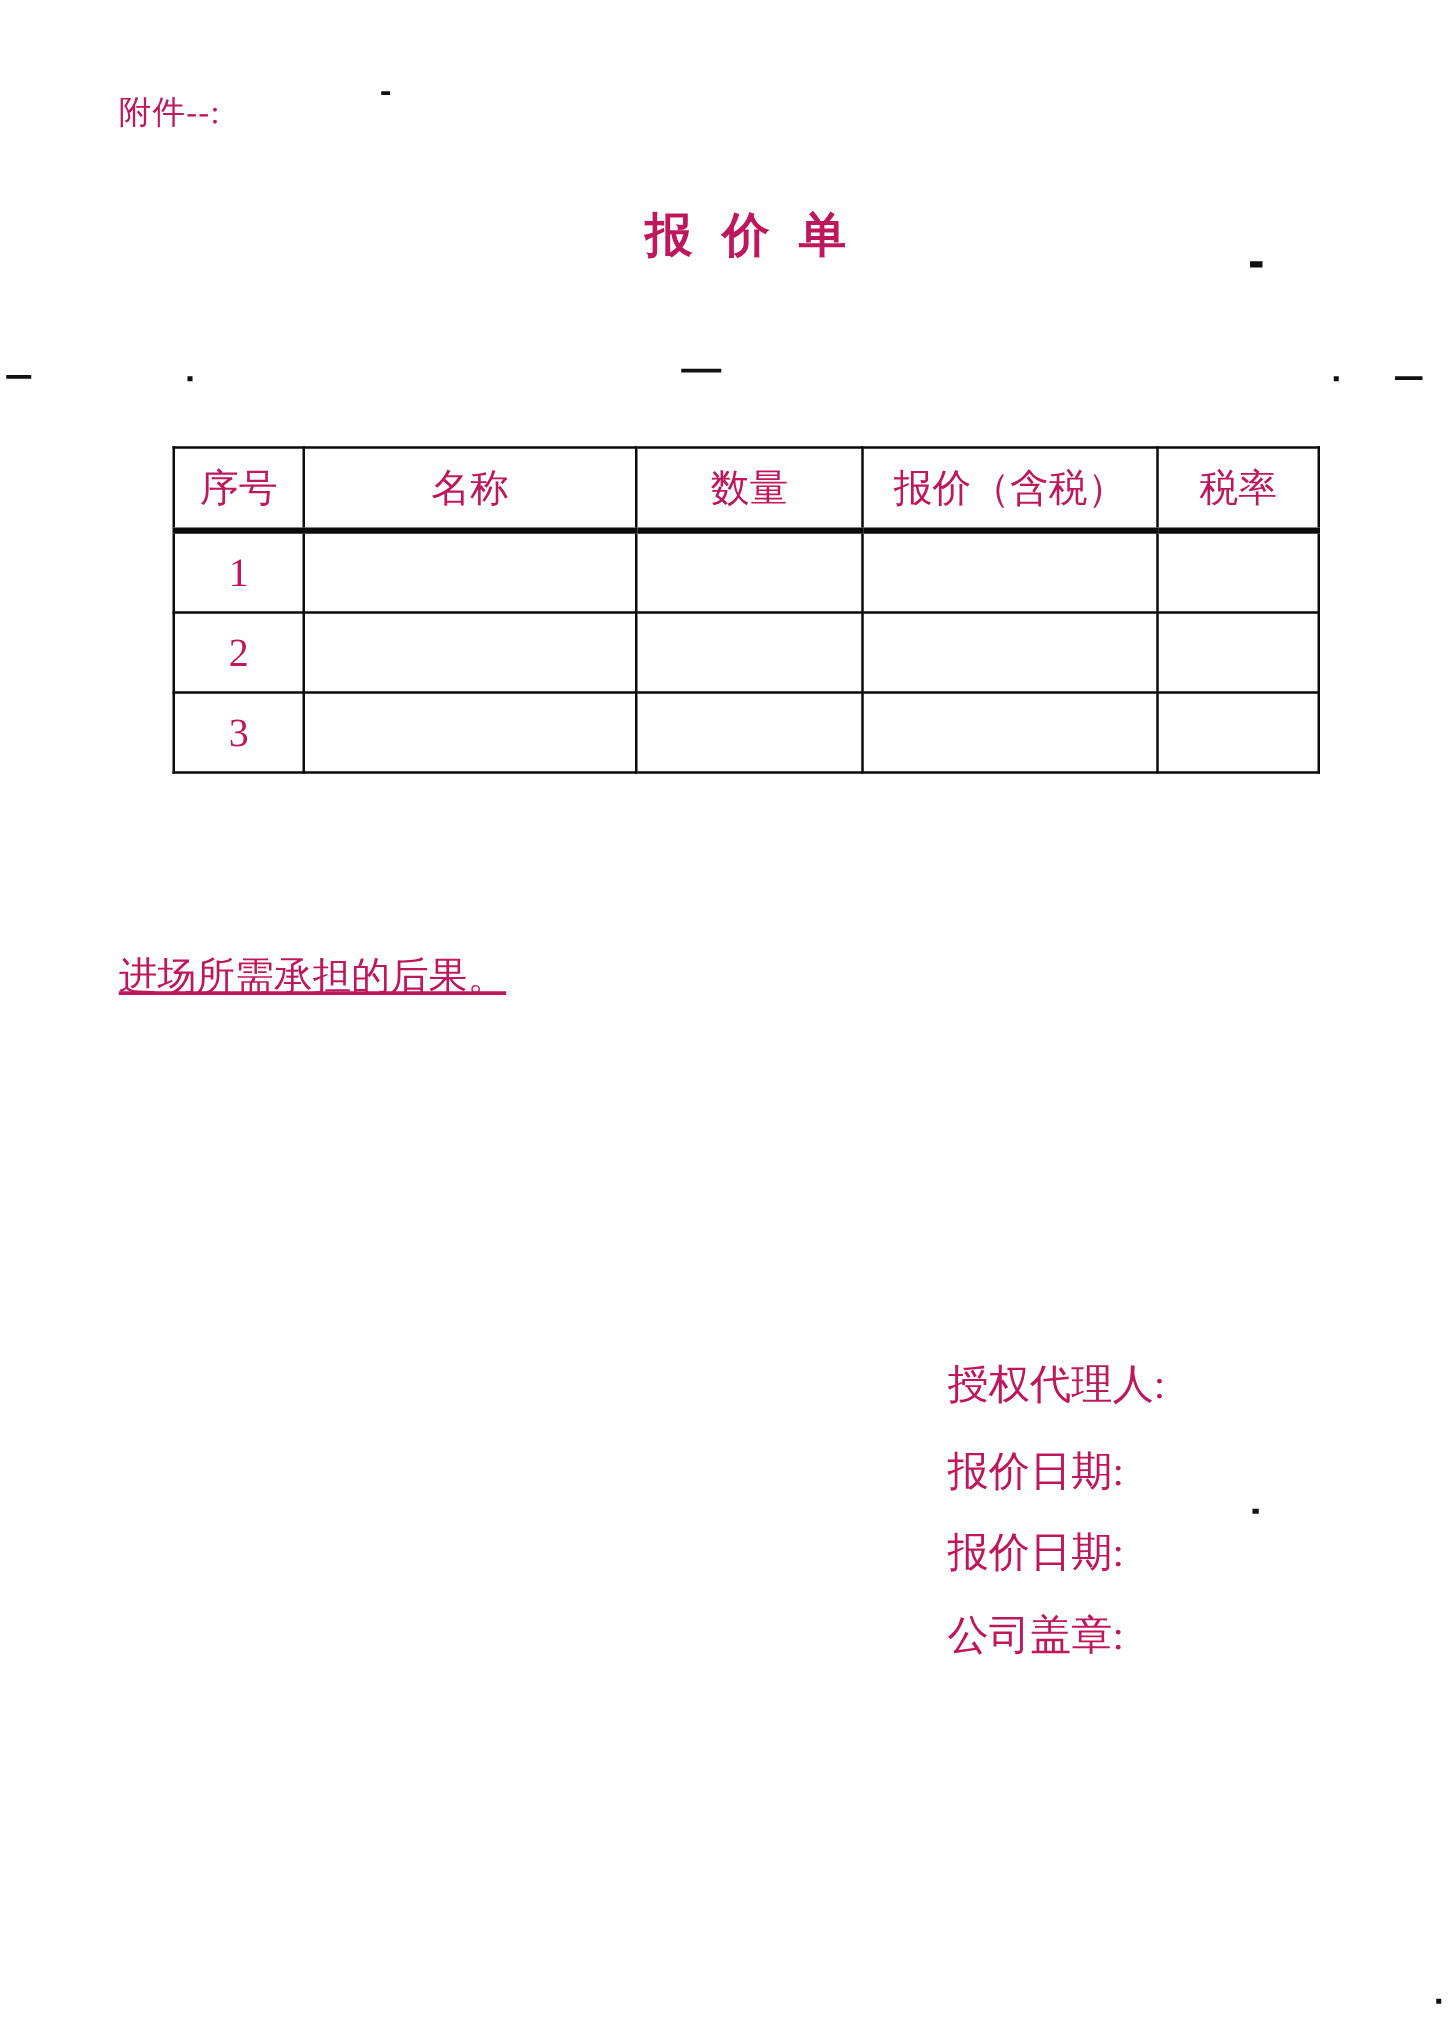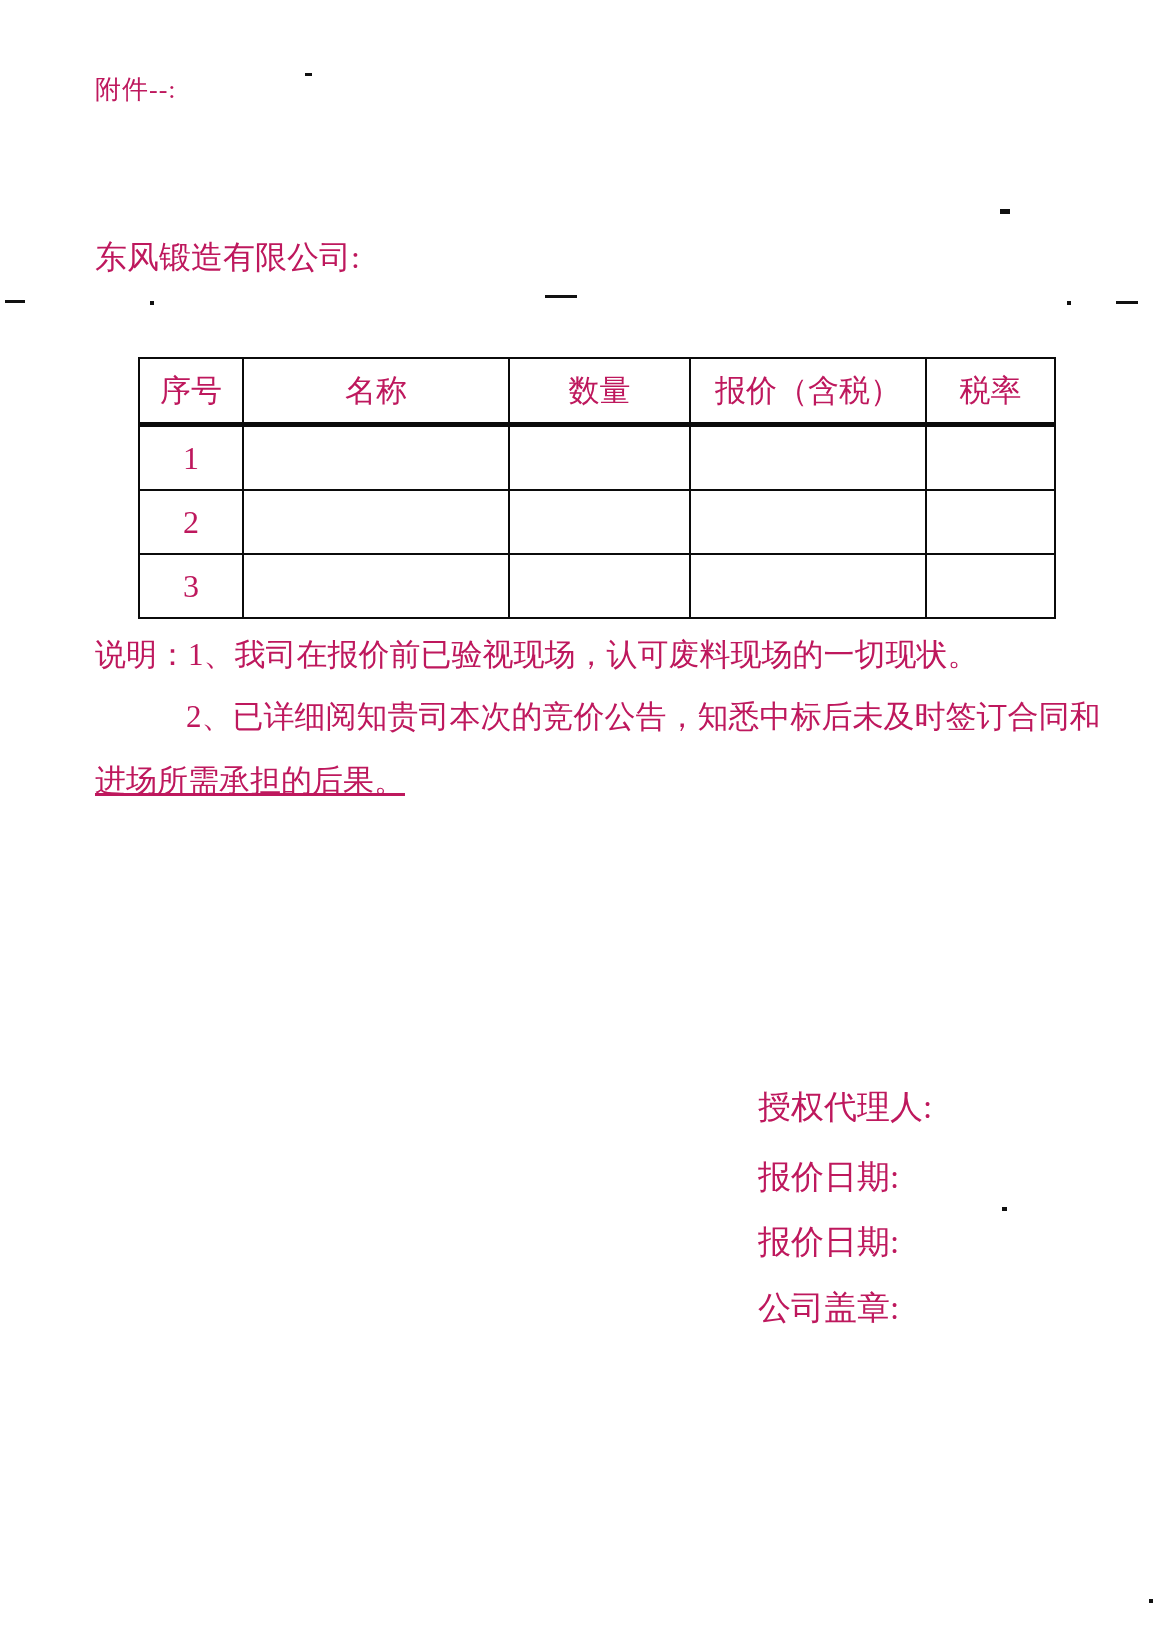--- a/index.html
+++ b/index.html
@@ -87,22 +87,22 @@
     background: #111111;
   }
 </style>
 </head>
 <body>
 
 <div class="sheet">
 
   <div class="abs attachment">附件--:</div>
 
+  <h1 class="abs title">报 价 单</h1>
 
-  <div class="abs recipient">东风锻造有限公司:</div>
 
 
   <table class="quote">
     <colgroup>
       <col style="width:104px">
       <col style="width:266px">
       <col style="width:181px">
       <col style="width:236px">
       <col style="width:129px">
     </colgroup>
@@ -133,22 +133,20 @@
       <tr>
         <td class="seq">3</td>
         <td></td>
         <td></td>
         <td></td>
         <td></td>
       </tr>
     </tbody>
   </table>
 
-  <div class="abs note note-1">说明：1、我司在报价前已验视现场，认可废料现场的一切现状。</div>
-  <div class="abs note note-2">2、已详细阅知贵司本次的竞价公告，知悉中标后未及时签订合同和</div>
   <div class="abs note note-3">进场所需承担的后果。</div>
 
   <div class="abs sig sig-0">授权代理人:</div>
   <div class="abs sig sig-1">报价日期:</div>
   <div class="abs sig sig-2">报价日期:</div>
   <div class="abs sig sig-3">公司盖章:</div>
 
   <div class="artifact" style="left:305px;  top:73px;   width:7px;  height:3px;"></div>
   <div class="artifact" style="left:1000px; top:209px;  width:10px; height:5px;"></div>
   <div class="artifact" style="left:5px;    top:300px;  width:20px; height:3px;"></div>

